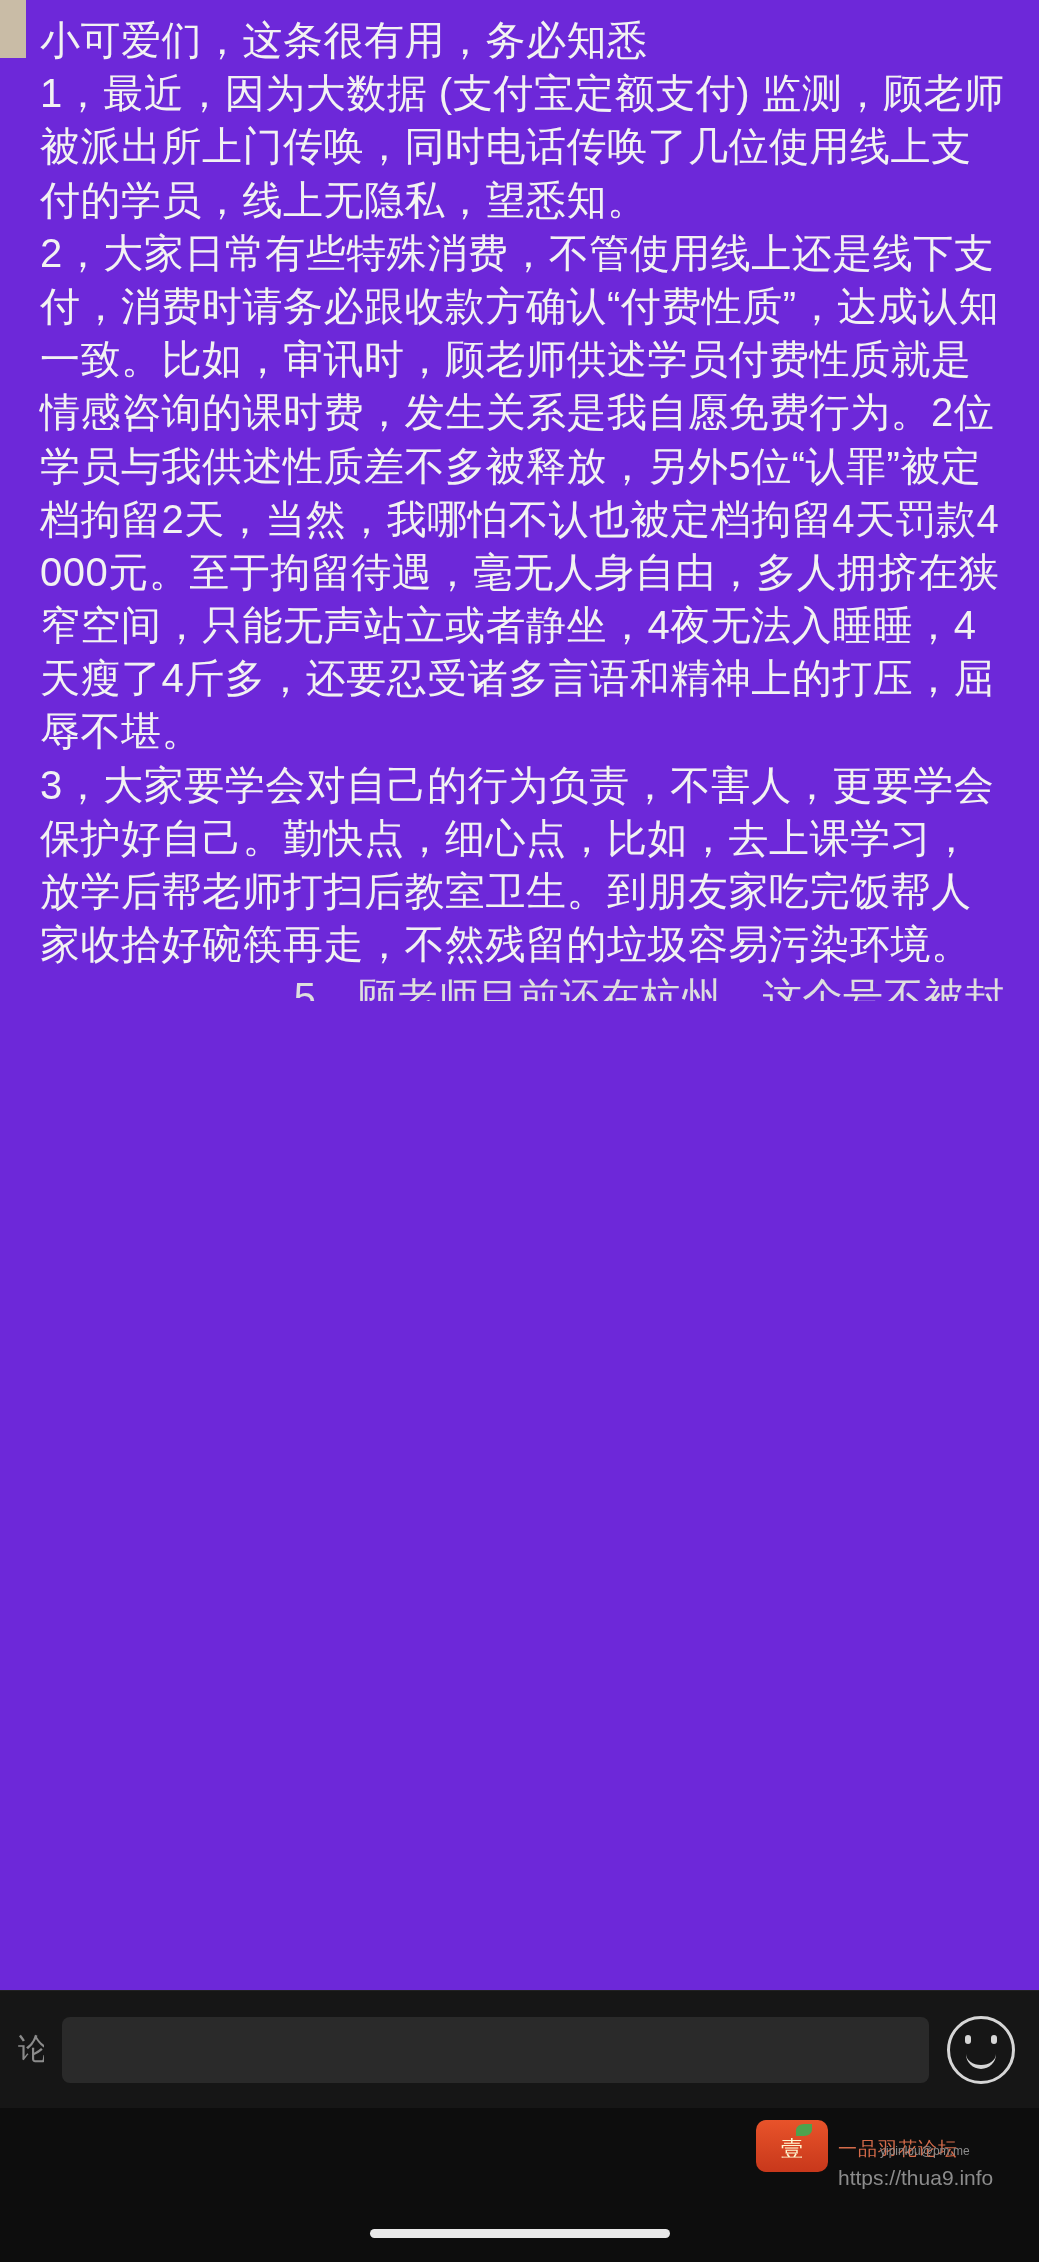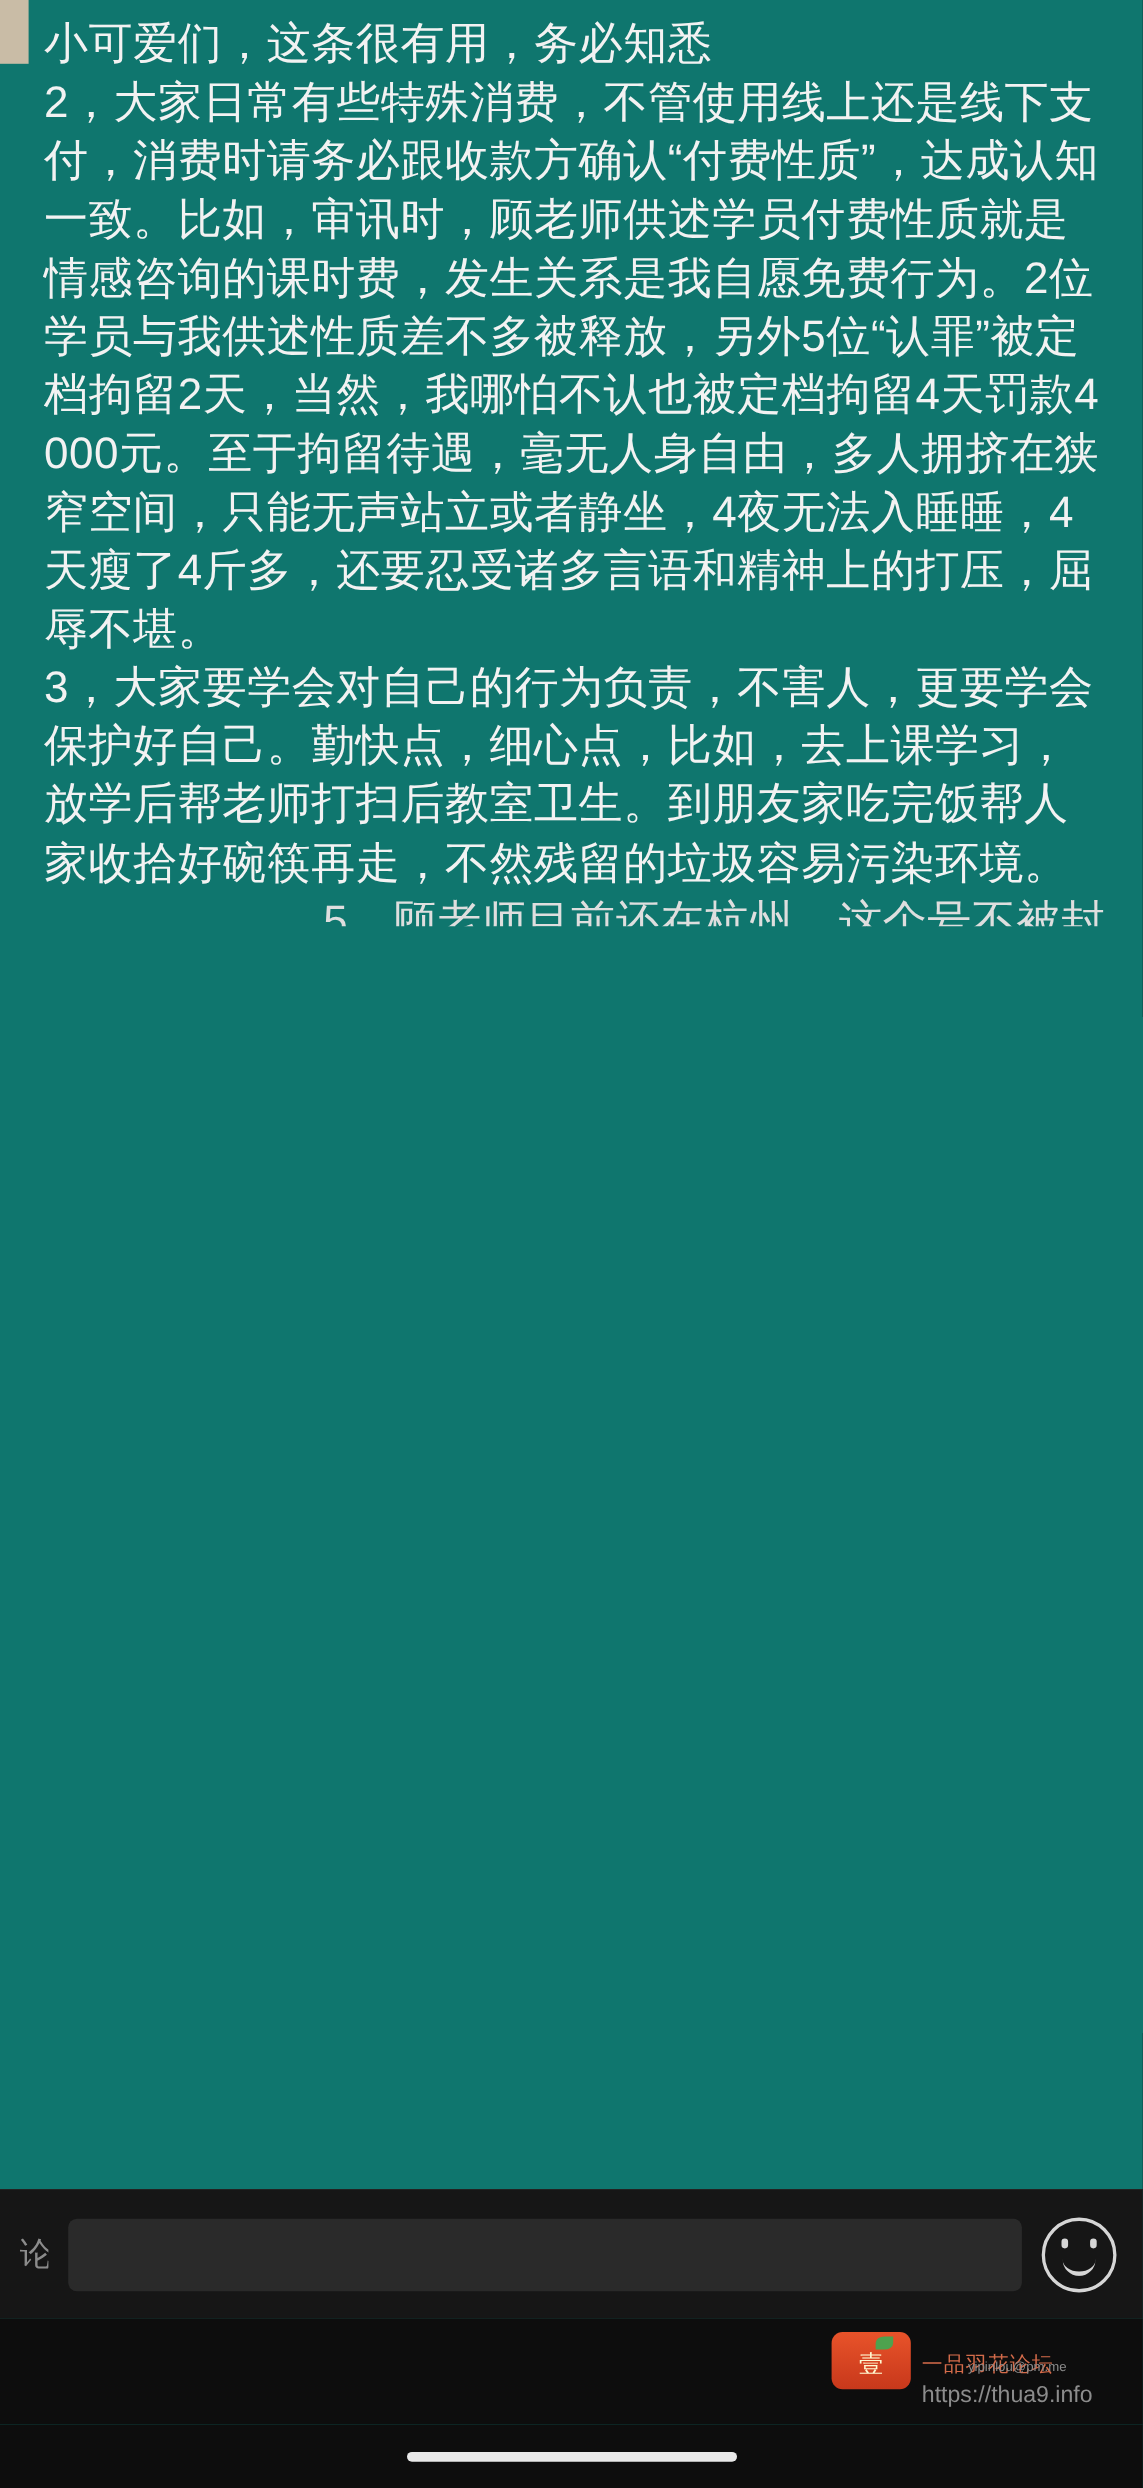--- a/index.html
+++ b/index.html
@@ -12,21 +12,21 @@
     height: 2262px;
     position: relative;
     overflow: hidden;
     font-family: "Liberation Sans", sans-serif;
     color: #ffffff;
   }
 
   #screen {
     position: absolute;
     inset: 0;
-    background: #0f766e;
+    background: #6d28d9;
     display: flex;
     flex-direction: column;
   }
 
   
   .edge-sliver {
     position: absolute;
     left: 0;
     top: 0;
     width: 26px;
@@ -214,20 +214,21 @@
 </style>
 </head>
 <body>
 
 <div id="screen">
 
   <div class="edge-sliver"></div>
 
   <div class="post-body">
     <p class="post-paragraph">小可爱们，这条很有用，务必知悉</p>
+    <p class="post-paragraph">1，最近，因为大数据 (支付宝定额支付) 监测，顾老师被派出所上门传唤，同时电话传唤了几位使用线上支付的学员，线上无隐私，望悉知。</p>
     <p class="post-paragraph">2，大家日常有些特殊消费，不管使用线上还是线下支付，消费时请务必跟收款方确认“付费性质”，达成认知一致。比如，审讯时，顾老师供述学员付费性质就是情感咨询的课时费，发生关系是我自愿免费行为。2位学员与我供述性质差不多被释放，另外5位“认罪”被定档拘留2天，当然，我哪怕不认也被定档拘留4天罚款4000元。至于拘留待遇，毫无人身自由，多人拥挤在狭窄空间，只能无声站立或者静坐，4夜无法入睡睡，4天瘦了4斤多，还要忍受诸多言语和精神上的打压，屈辱不堪。</p>
     <p class="post-paragraph">3，大家要学会对自己的行为负责，不害人，更要学会保护好自己。勤快点，细心点，比如，去上课学习，放学后帮老师打扫后教室卫生。到朋友家吃完饭帮人家收拾好碗筷再走，不然残留的垃圾容易污染环境。</p>
     <p class="post-paragraph clipped">5，顾老师目前还在杭州，这个号不被封</p>
   </div>
 
   <div class="comment-bar">
     <span class="comment-prefix">论</span>
     <input class="comment-input" type="text" value="" placeholder="" style="">
     <div class="emoji-button">
       <span class="eye left"></span>

